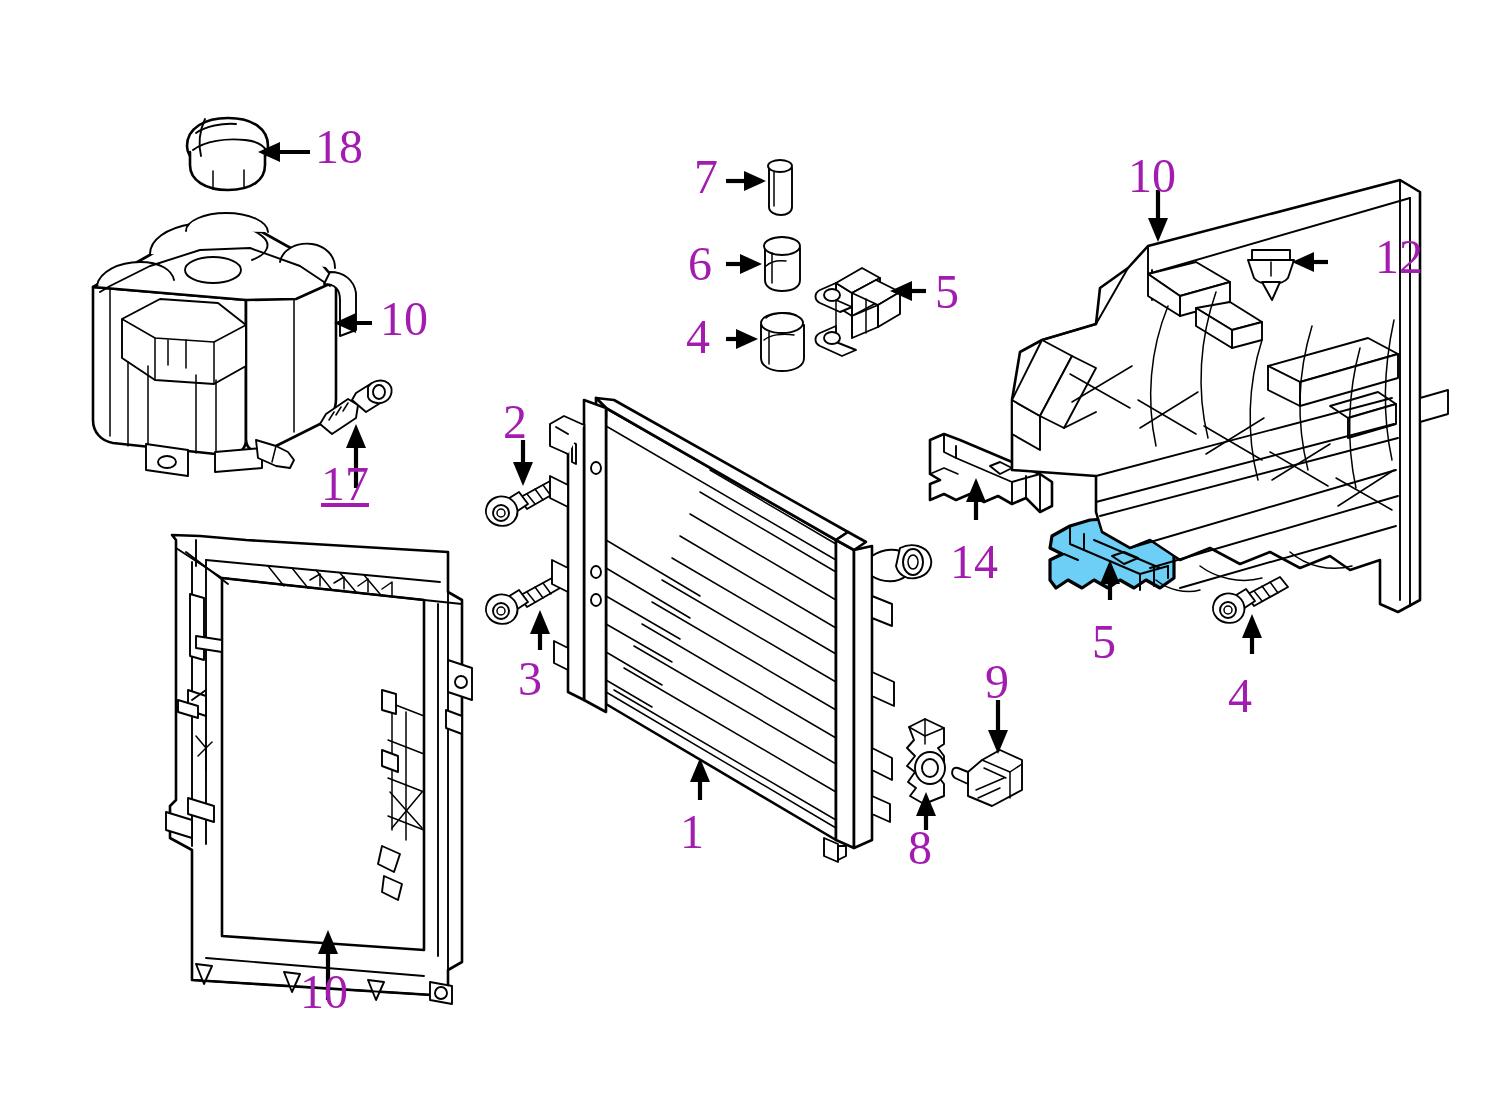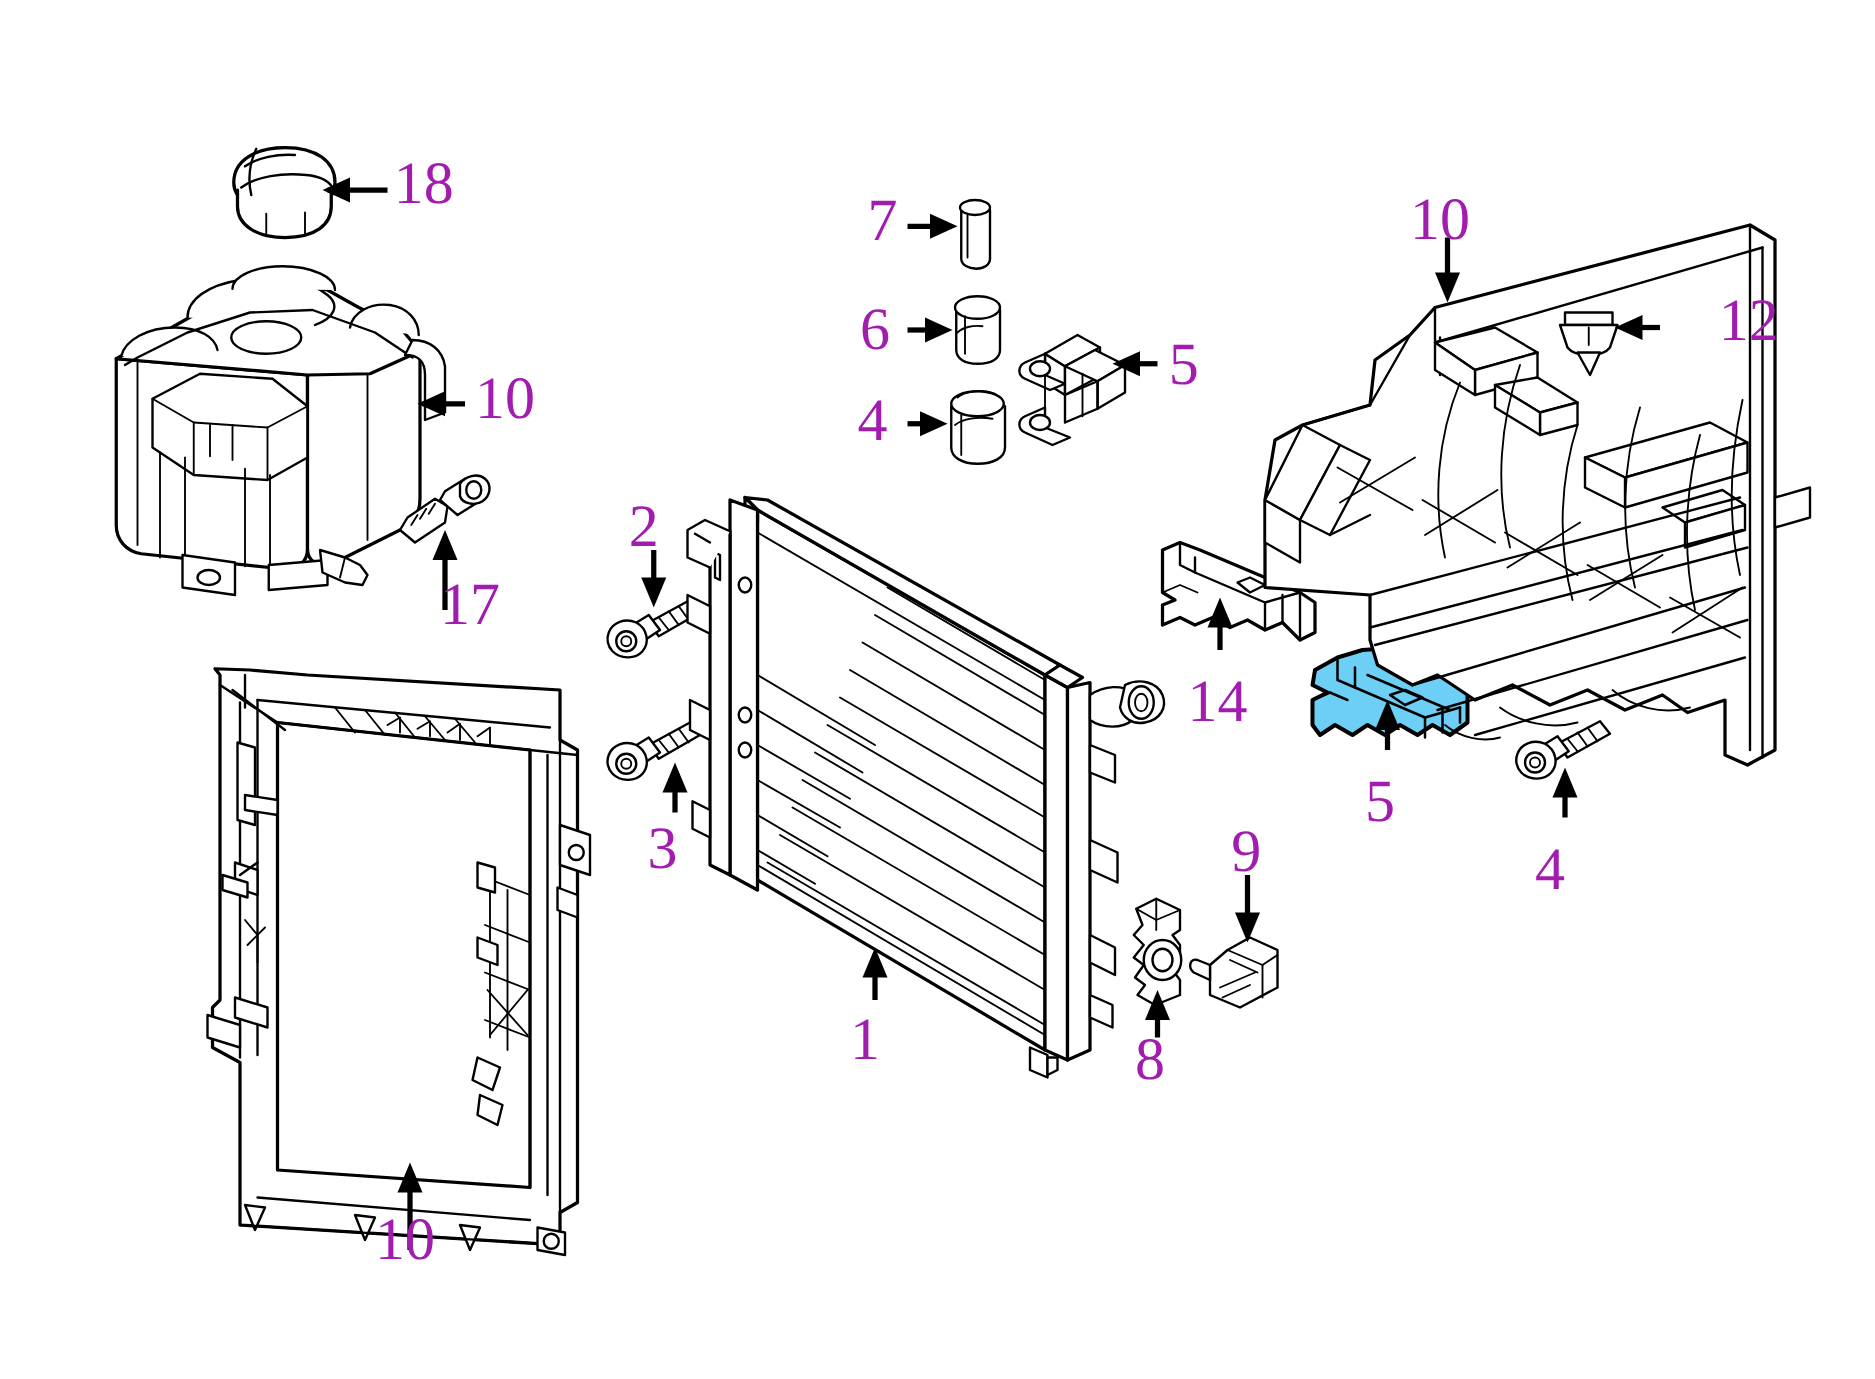--- a/index.html
+++ b/index.html
@@ -569,16 +569,16 @@
   <div class="callout-num" style="left:694px;  top:153px;">7</div>
   <div class="callout-num" style="left:908px;  top:824px;">8</div>
   <div class="callout-num" style="left:985px;  top:658px;">9</div>
   <div class="callout-num" style="left:300px;  top:968px;text-align:center;">10</div>
   <div class="callout-num" style="left:1128px; top:152px;">10</div>
   <div class="callout-num" style="left:1335px; top:233px;margin-left:40px;">12</div>
   <div class="callout-num" style="left:1228px; top:672px;">4</div>
   <div class="callout-num" style="left:950px;  top:538px;">14</div>
   <div class="callout-num" style="left:1092px; top:618px;">5</div>
   <div class="callout-num" style="left:380px;  top:295px;">10</div>
-  <div class="callout-num" style="left:352px;  top:460px;">17</div>
+  <div class="callout-num" style="left:321px;  top:460px;text-decoration:underline;">17</div>
   <div class="callout-num" style="left:315px;  top:123px;">18</div>
 
 </div>
 
 </body></html>

